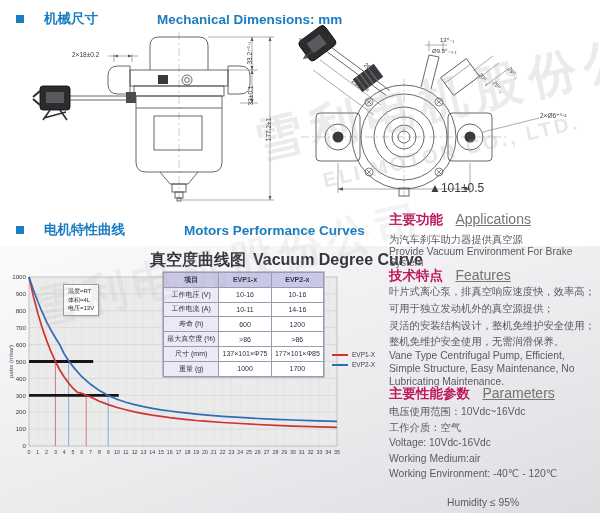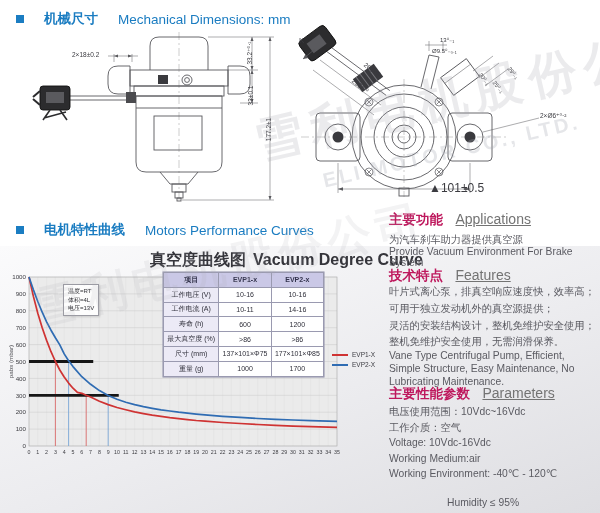--- a/index.html
+++ b/index.html
@@ -10,21 +10,21 @@
     color:#3c3c42;
   }
   .abs{position:absolute;}
   
   #bottom-panel{left:0;top:246px;width:600px;height:267px;
     background:linear-gradient(160deg,#fbfbfc 0%,#ececef 55%,#dedee2 100%);}
   
   .sec-head{display:flex;align-items:center;gap:20px;}
   .bullet{width:8px;height:8px;background:#1b7dc2;display:inline-block;}
   .sec-zh{font-size:13.5px;font-weight:bold;color:#1a7cc1;}
-  .sec-en{font-size:13.5px;font-weight:normal;color:#1a7cc1;}
+  .sec-en{font-size:13.5px;font-weight:bold;color:#1a7cc1;margin-left:39px;}
   
   .wm{pointer-events:none;white-space:nowrap;font-weight:bold;z-index:6;}
   #wm-zh{left:250px;top:60px;font-size:48px;letter-spacing:8px;color:rgba(163,165,175,0.22);transform:rotate(-13deg);}
   #wm-en{left:320px;top:140px;font-size:20px;letter-spacing:3px;color:rgba(163,165,175,0.28);transform:rotate(-13deg);}
   #wm-zh2{left:30px;top:235px;font-size:44px;letter-spacing:6px;color:rgba(168,170,180,0.14);transform:rotate(-13deg);}
   
   svg.draw{position:absolute;overflow:visible;}
   .dim{position:absolute;font-size:6.5px;color:#3b3b40;white-space:nowrap;z-index:4;}
   .rot90{width:40px;text-align:center;transform:rotate(-90deg);}
   .rot38{width:40px;text-align:center;transform:rotate(38deg);}

